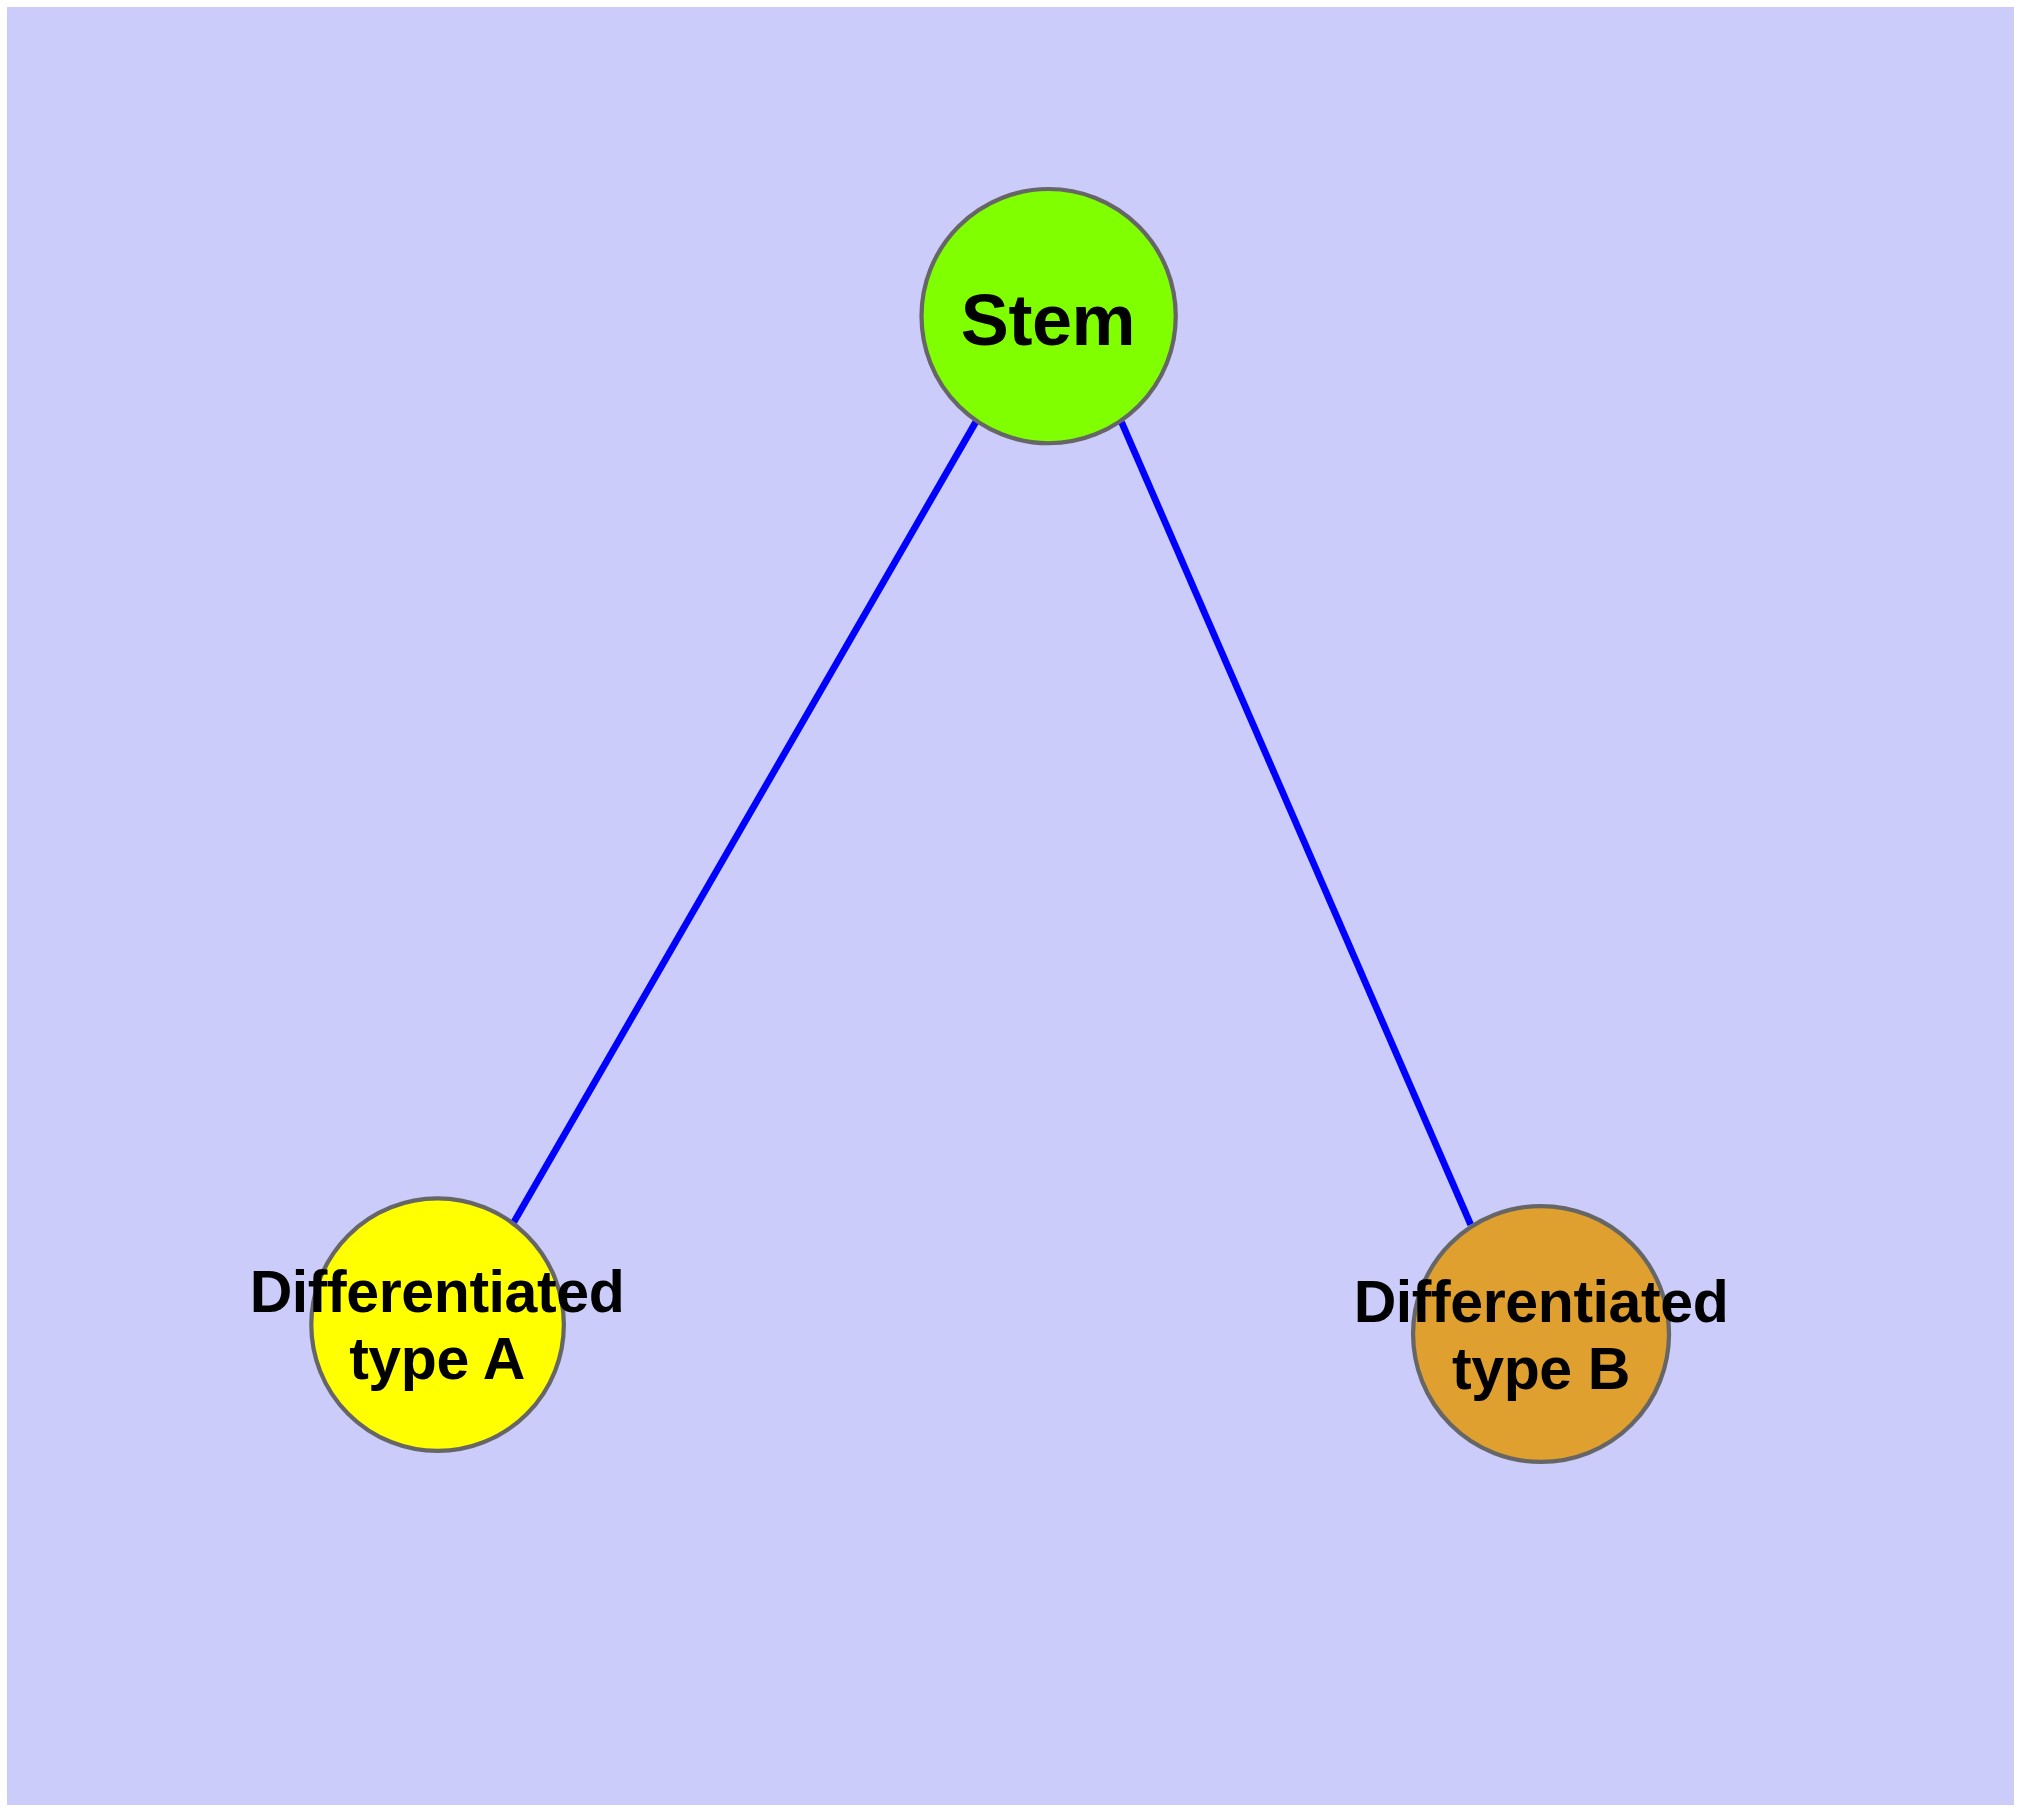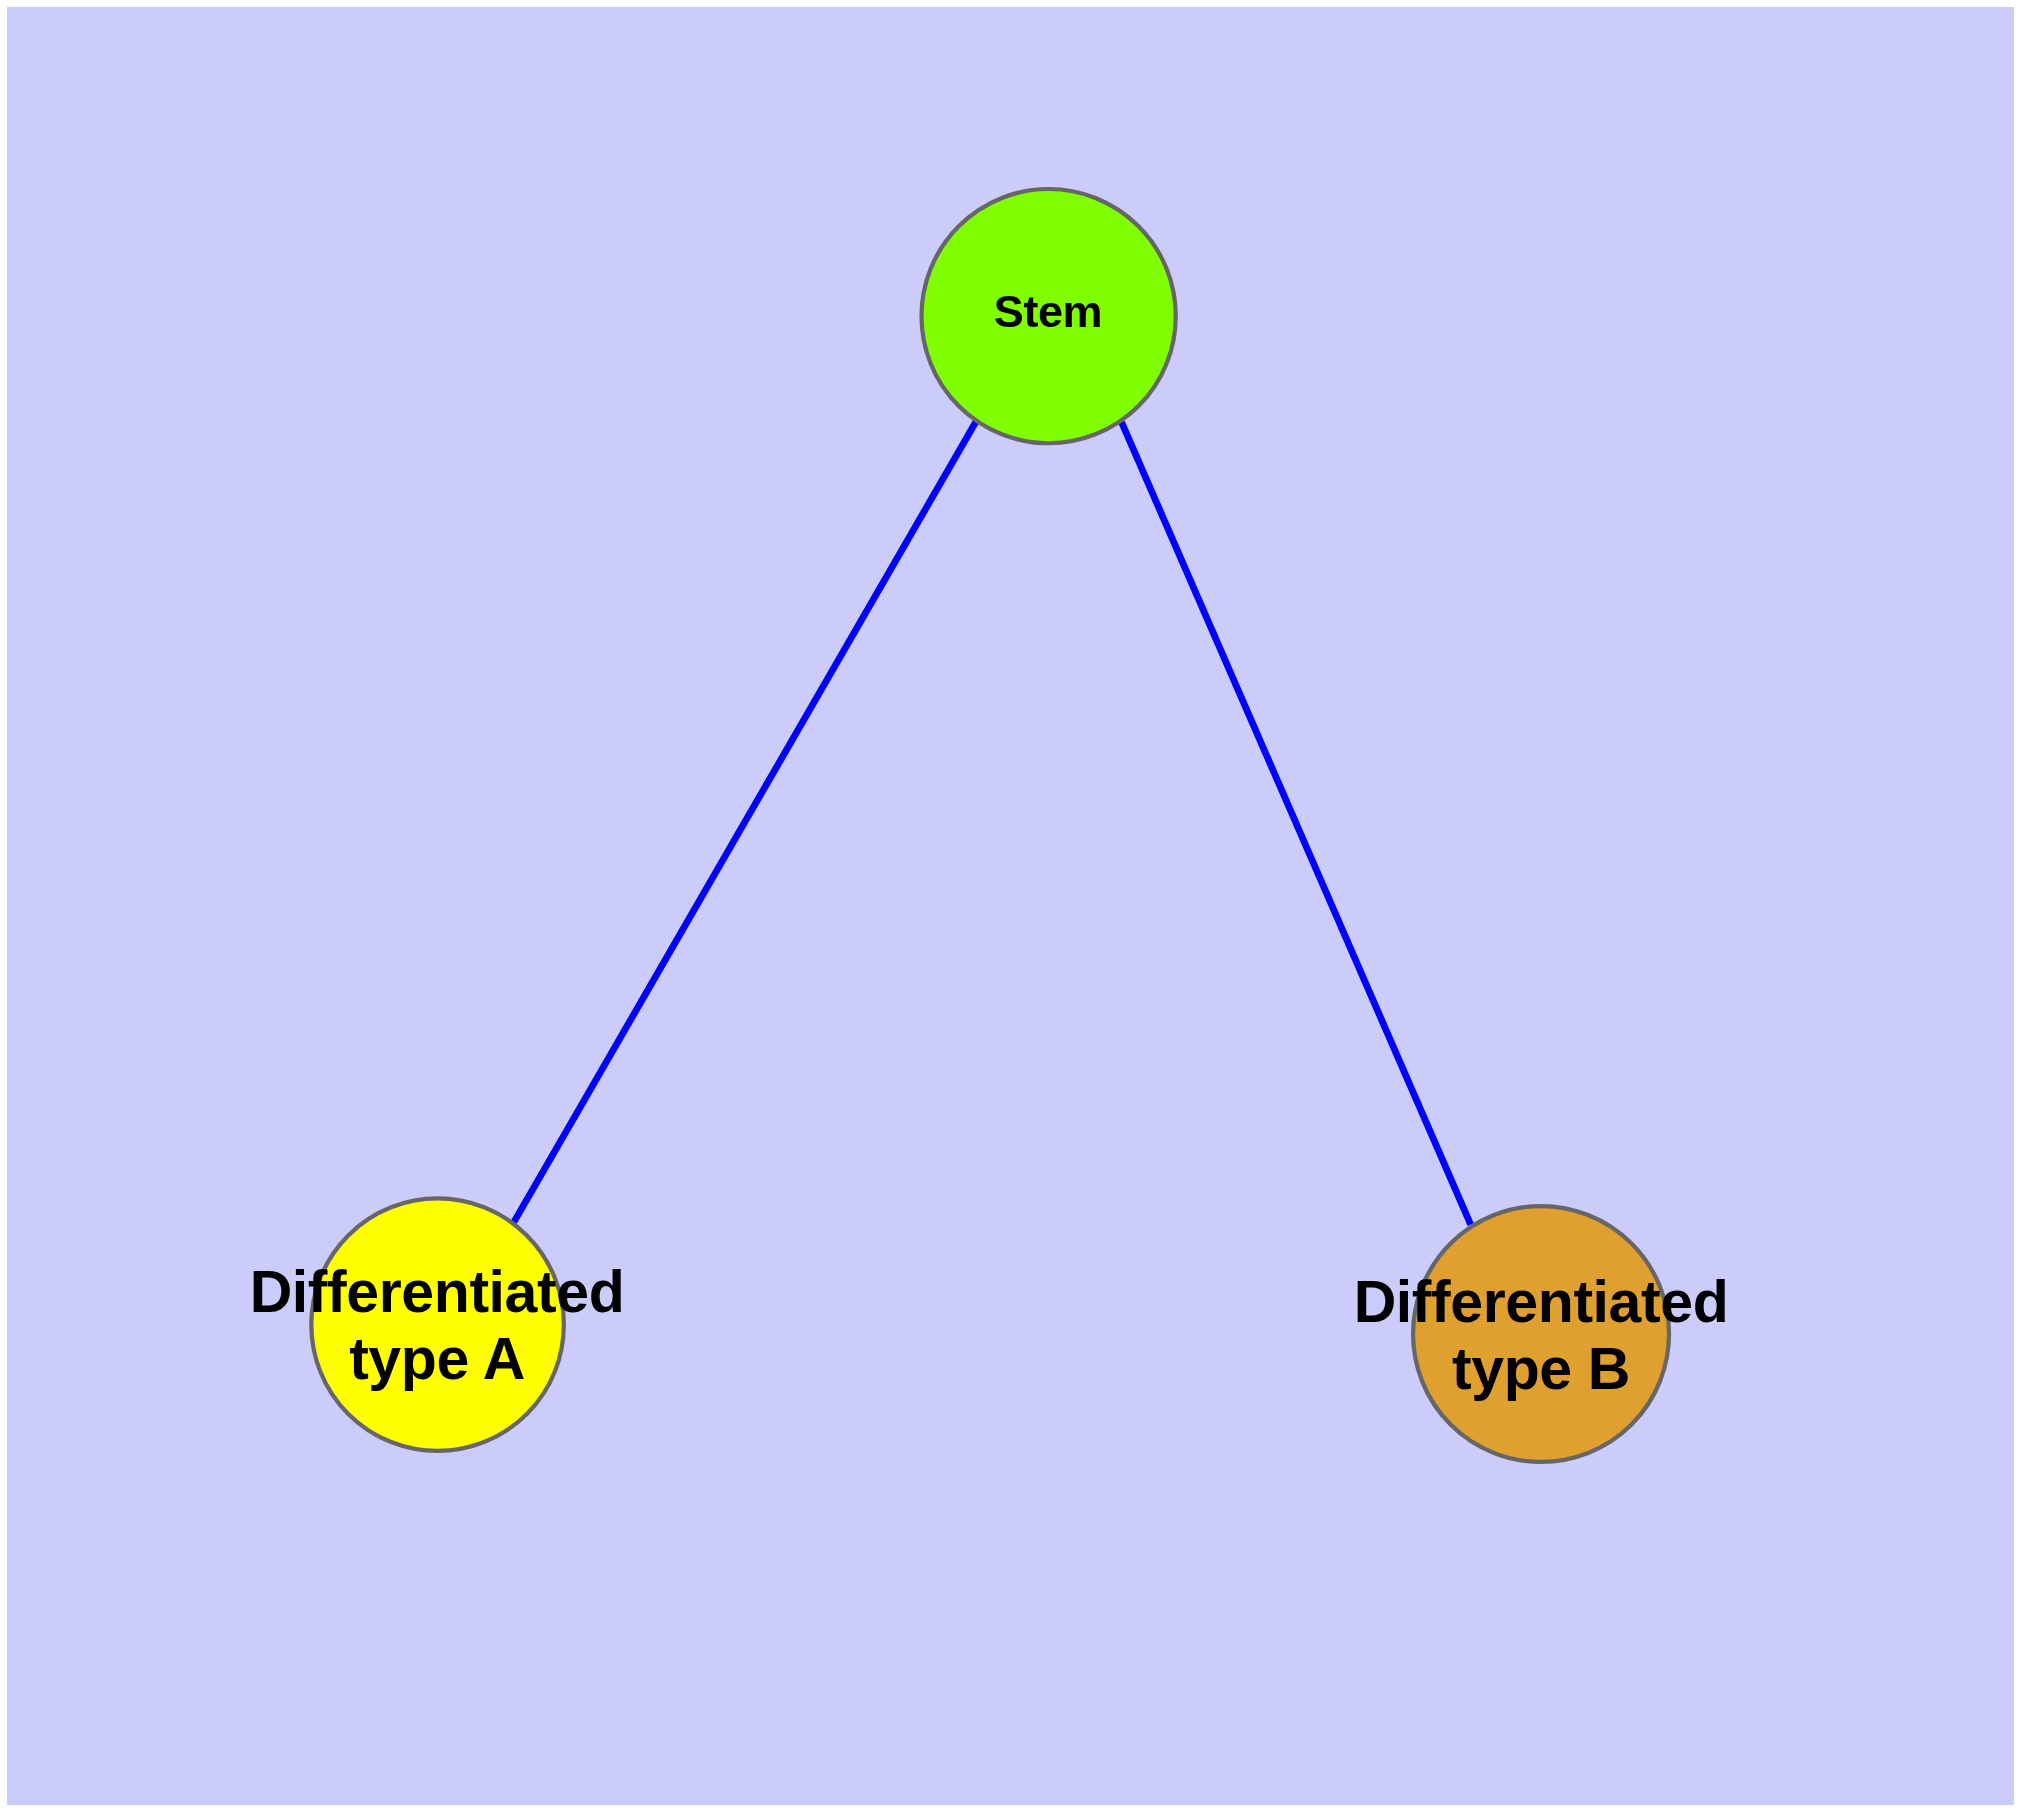--- a/index.html
+++ b/index.html
@@ -38,23 +38,23 @@
     color: #000000;
     font-weight: bold;
     font-family: "Liberation Sans", "DejaVu Sans", sans-serif;
     line-height: 1.14;
     white-space: pre;
     pointer-events: none;
     letter-spacing: -0.4px;
     transform: translate(-50%, -50%);
   }
   #label-stem {
-    font-size: 45px;
+    font-size: 72px;
     left: 1048px;
-    top: 312px;
+    top: 320px;
   }
   #label-diff-a {
     font-size: 59px;
     left: 437px;
     top: 1326px;
   }
   #label-diff-b {
     font-size: 59px;
     left: 1541px;
     top: 1336px;

